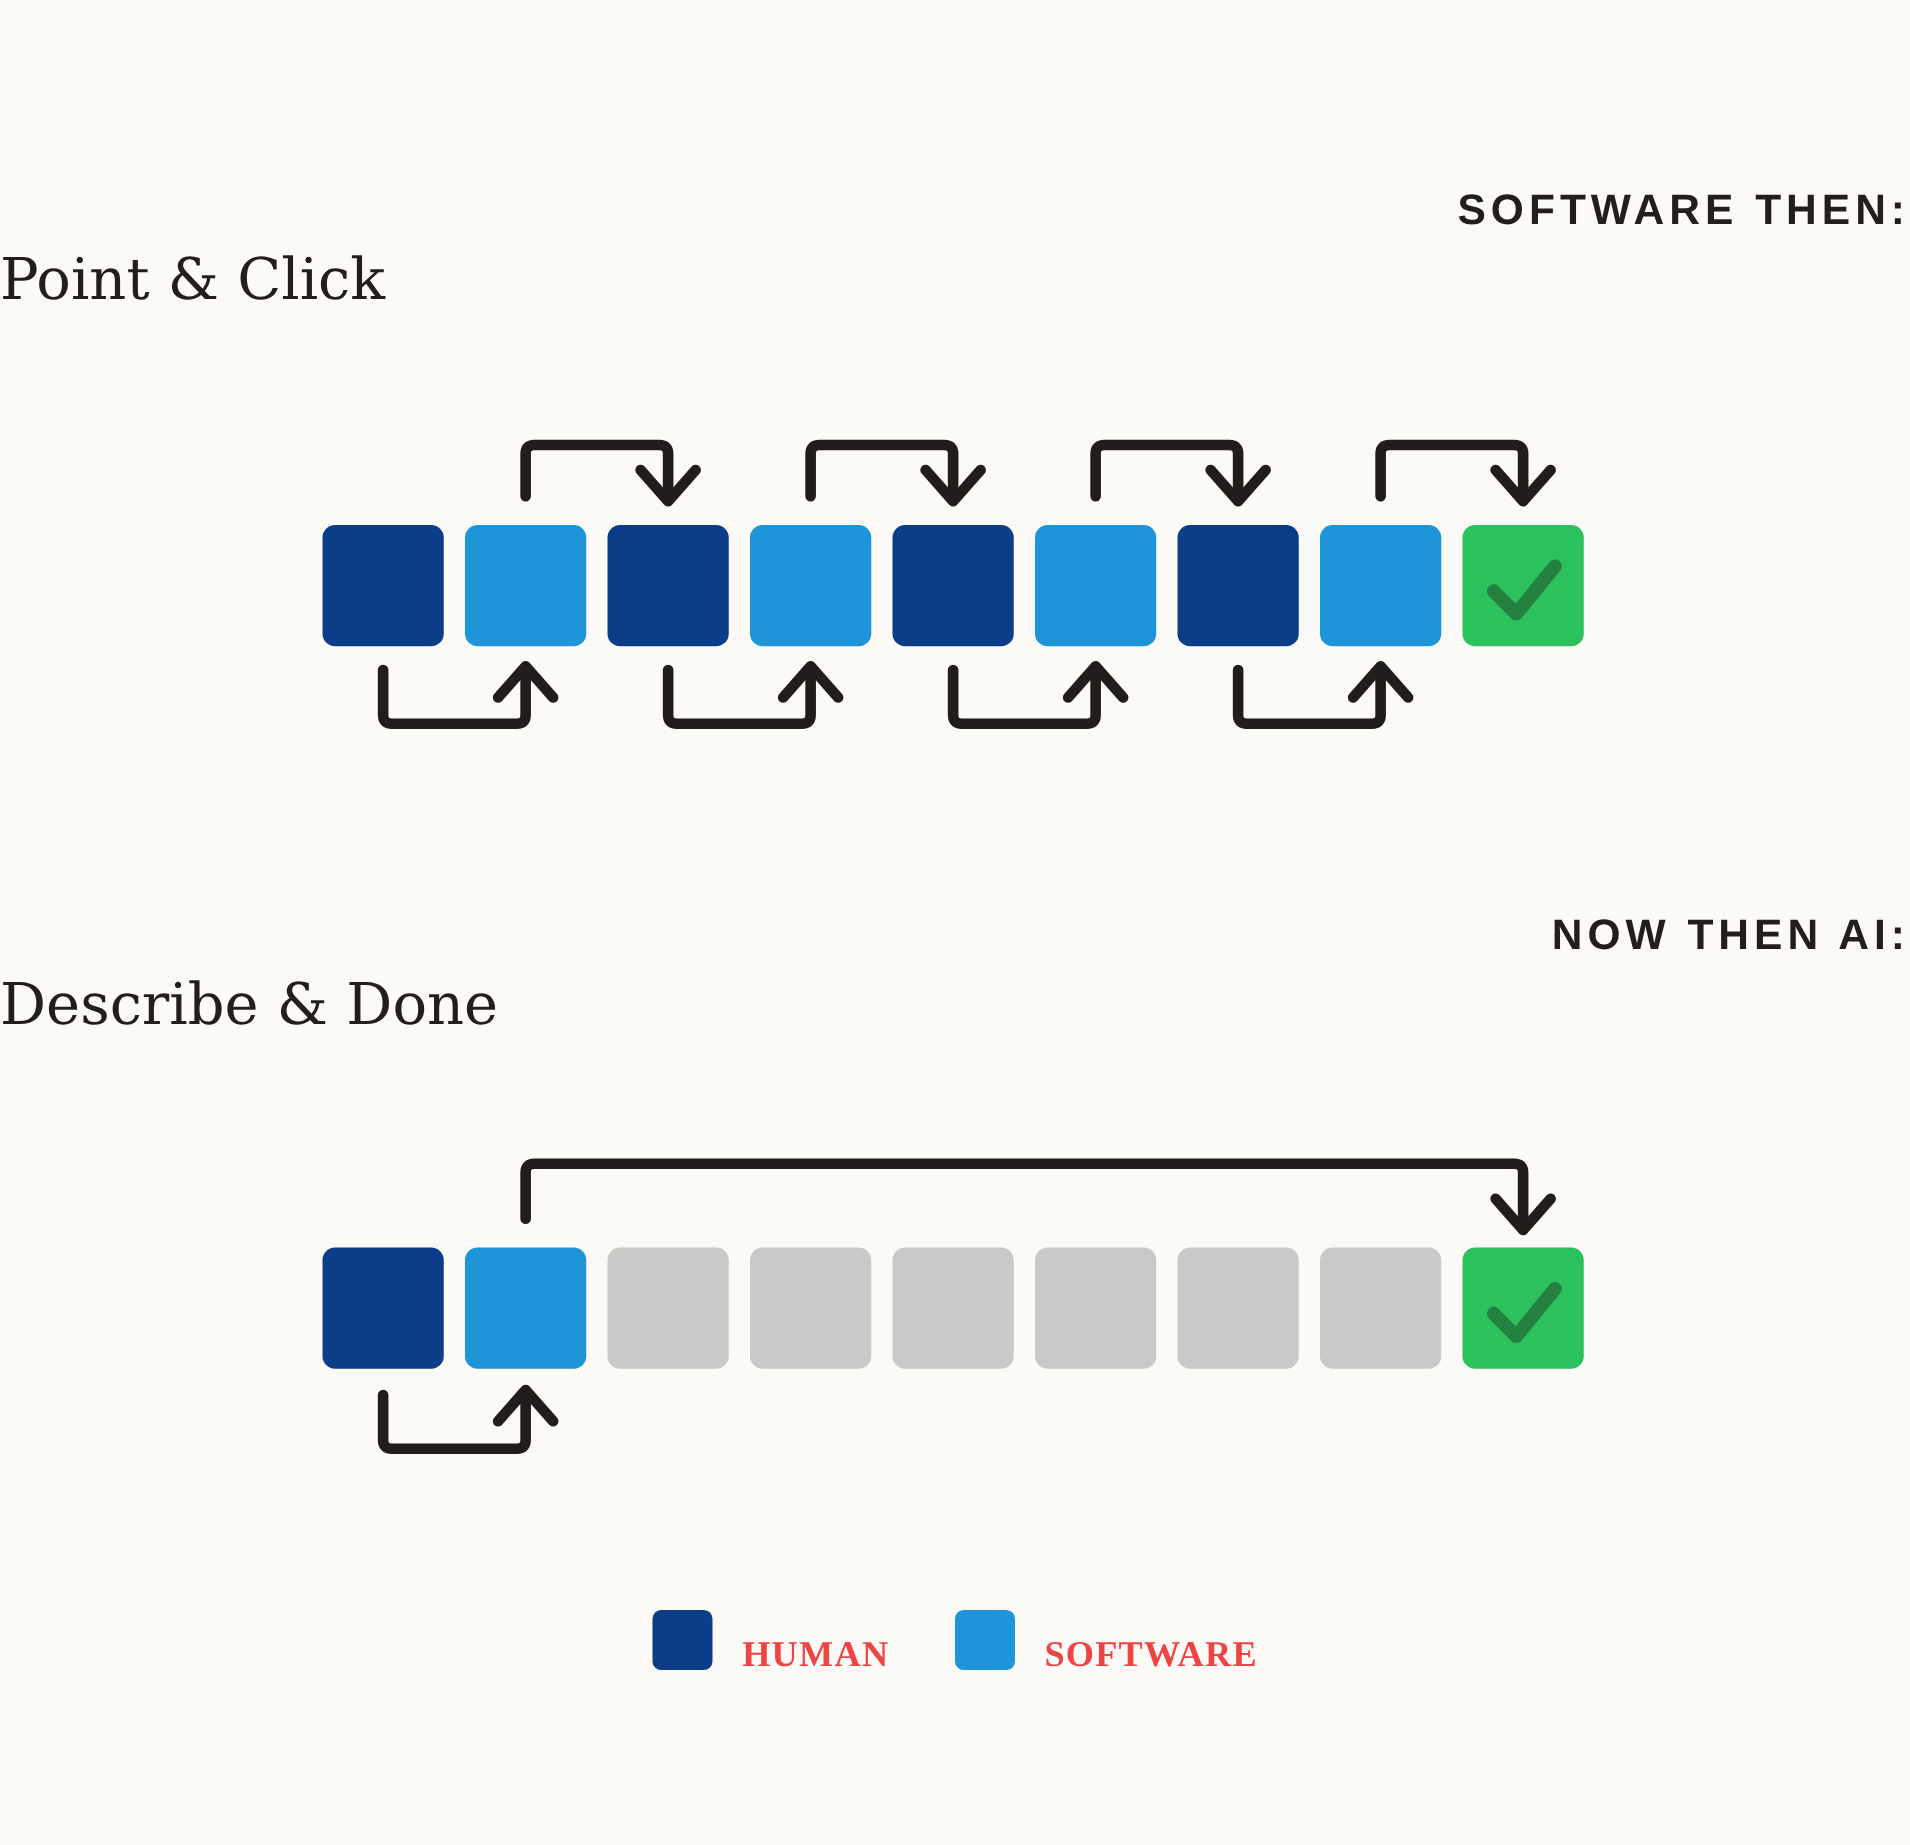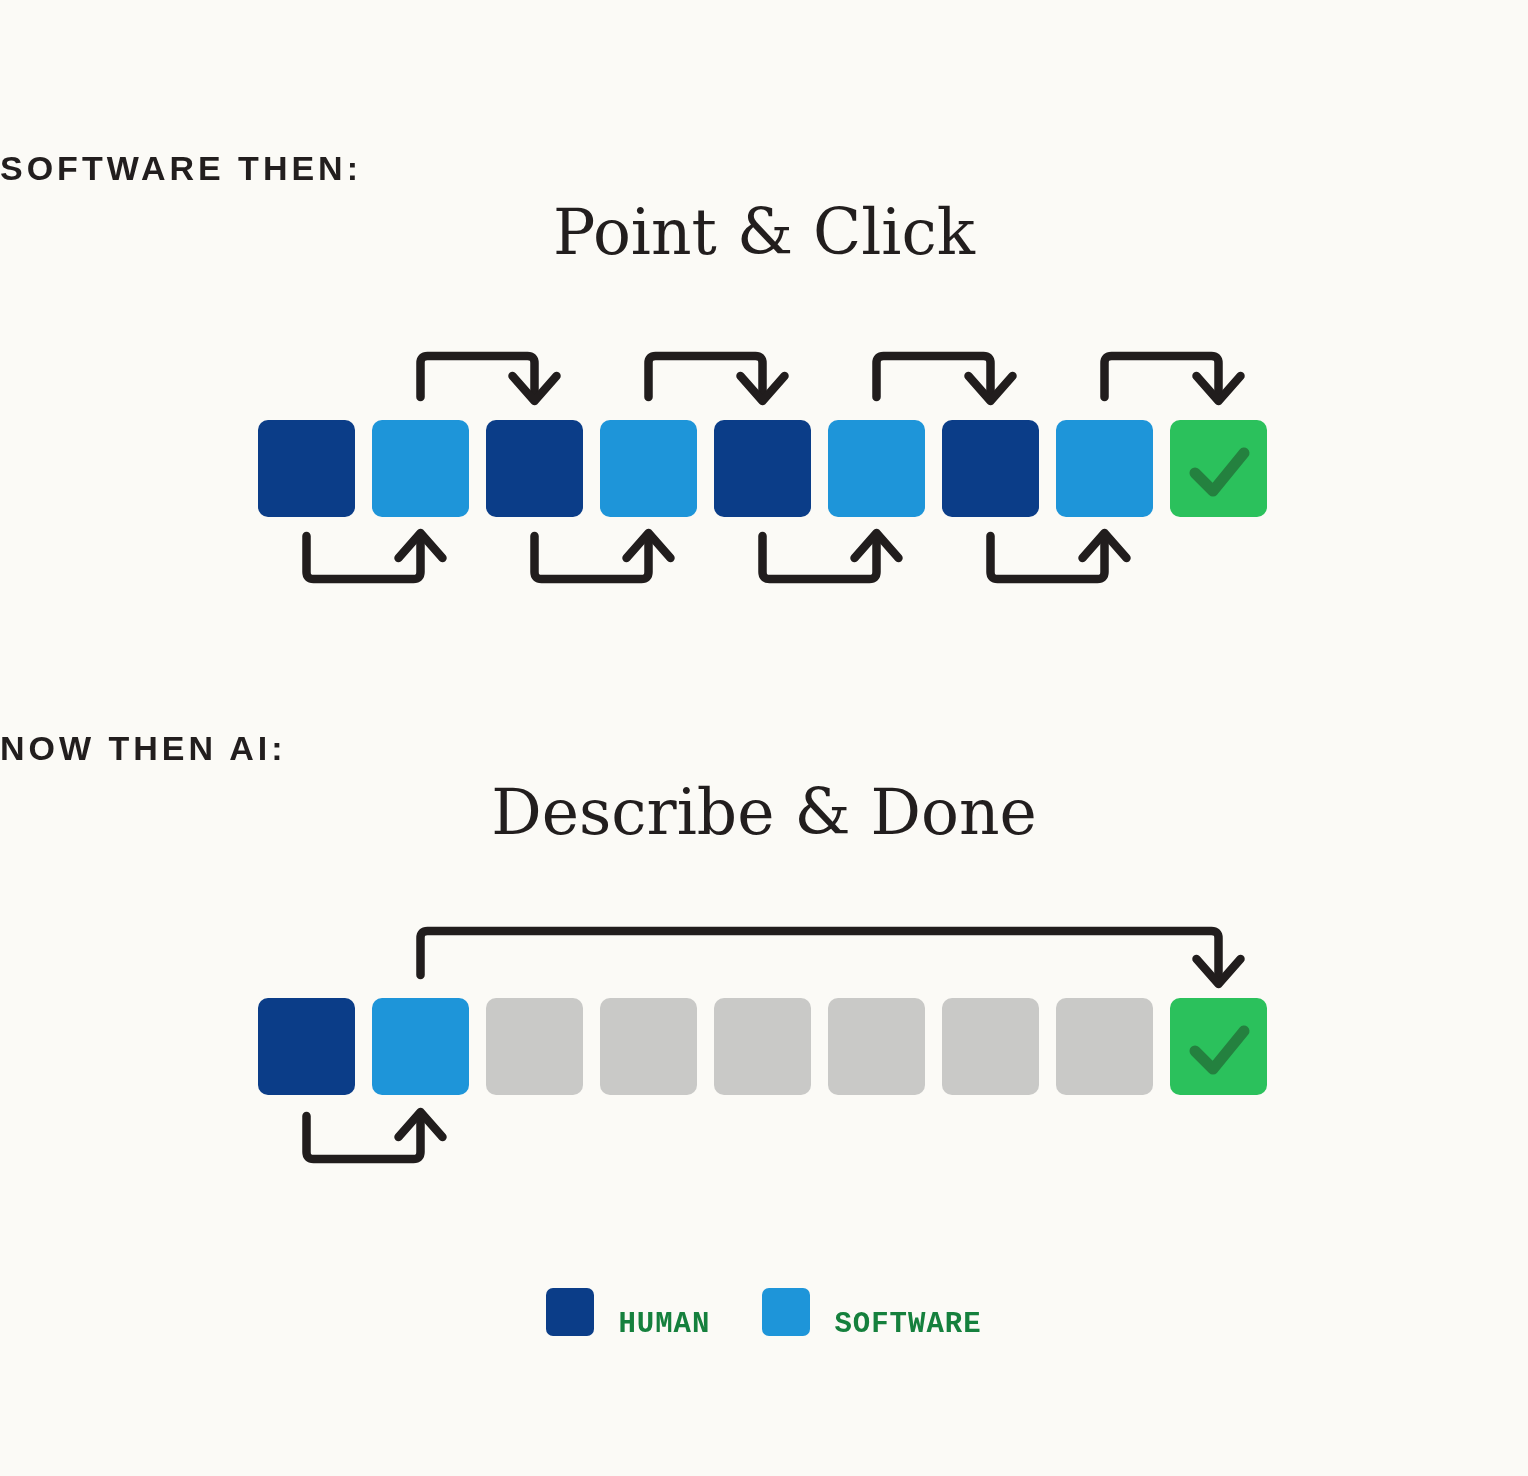--- a/index.html
+++ b/index.html
@@ -12,35 +12,34 @@
     width: 1528px;
     height: 1476px;
     background: #fbfaf6;
     overflow: hidden;
     font-family: "Liberation Sans", sans-serif;
   }
   .kicker {
     position: absolute;
     left: 0;
     width: 100%;
-    text-align: left;
+    text-align: right;
     font-family: "Liberation Sans", sans-serif;
     font-weight: bold;
     font-size: 34px;
     letter-spacing: 4px;
     color: #221e1e;
   }
   .big-title {
     position: absolute;
     left: 0;
     width: 100%;
-    text-align: center;
     font-family: "DejaVu Serif", serif;
     font-weight: 500;
-    font-size: 63px;
+    font-size: 46px;
     letter-spacing: 0px;
     color: #221e1e;
   }
   .square {
     position: absolute;
     width: 97px;
     height: 97px;
     border-radius: 10px;
   }
   .square svg {
@@ -67,25 +66,25 @@
     align-items: center;
     gap: 24px;
   }
   .legend-swatch {
     width: 48px;
     height: 48px;
     border-radius: 7px;
     display: inline-block;
   }
   .legend-label {
-    font-family: Liberation Mono, monospace;
+    font-family: Liberation Serif, serif;
     font-weight: bold;
     font-size: 29px;
     letter-spacing: 1px;
-    color: #15803d;
+    color: #ef4444;
     margin-top: 25px;
   }
 </style>
 </head>
 <body>
 
 <div class="canvas">
 
   <div class="kicker" style="top:149px">SOFTWARE THEN:</div>
   <div class="big-title" style="top:196px">Point &amp; Click</div>

